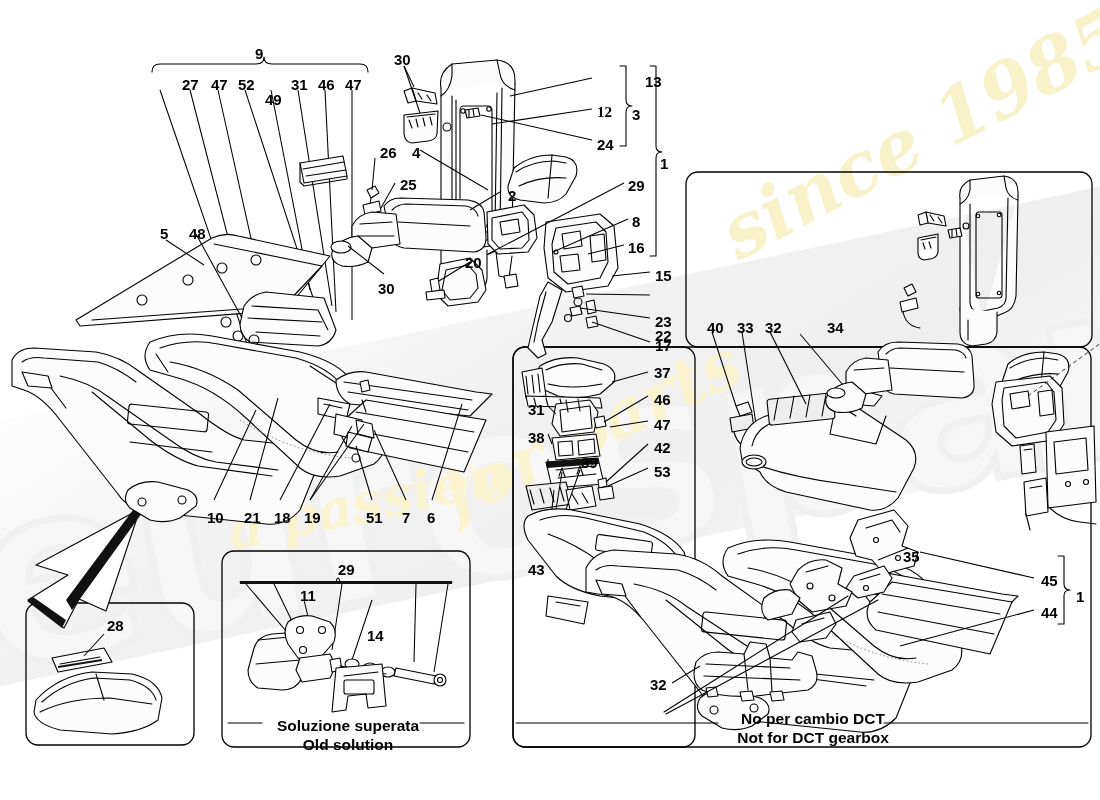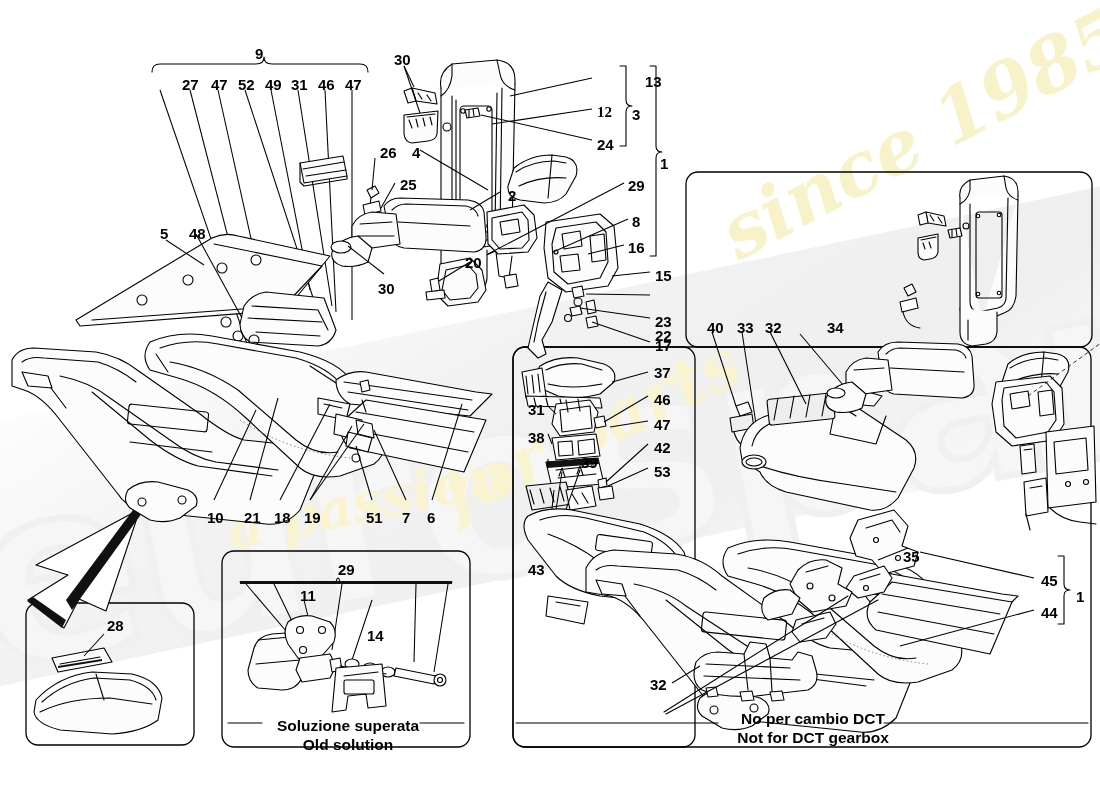--- a/index.html
+++ b/index.html
@@ -524,21 +524,21 @@
 
     <path class="s" d="M228 723 L262 723"></path>
     <path class="s" d="M420 723 L464 723"></path>
   </svg>
 
   <div id="labels">
       <div class="lbl" style="left: 255px; top: 46px;">9</div>
       <div class="lbl" style="left: 182px; top: 77px;">27</div>
       <div class="lbl" style="left: 211px; top: 77px;">47</div>
       <div class="lbl" style="left: 238px; top: 77px;">52</div>
-      <div class="lbl" style="left: 265px; top: 77px;">49</div>
+      <div class="lbl" style="left: 265px; top: 92px;">49</div>
       <div class="lbl" style="left: 291px; top: 77px;">31</div>
       <div class="lbl" style="left: 318px; top: 77px;">46</div>
       <div class="lbl" style="left: 345px; top: 77px;">47</div>
       <div class="lbl" style="left: 394px; top: 52px;">30</div>
       <div class="lbl" style="left: 380px; top: 145px;">26</div>
       <div class="lbl" style="left: 400px; top: 177px;">25</div>
       <div class="lbl" style="left: 412px; top: 145px;">4</div>
       <div class="lbl" style="left: 508px; top: 188px;">2</div>
       <div class="lbl" style="left: 597px; top: 74px; margin-left: 48px;">13</div>
       <div class="lbl" style="left: 597px; top: 105px; font-family: Liberation Serif, serif;">12</div>

